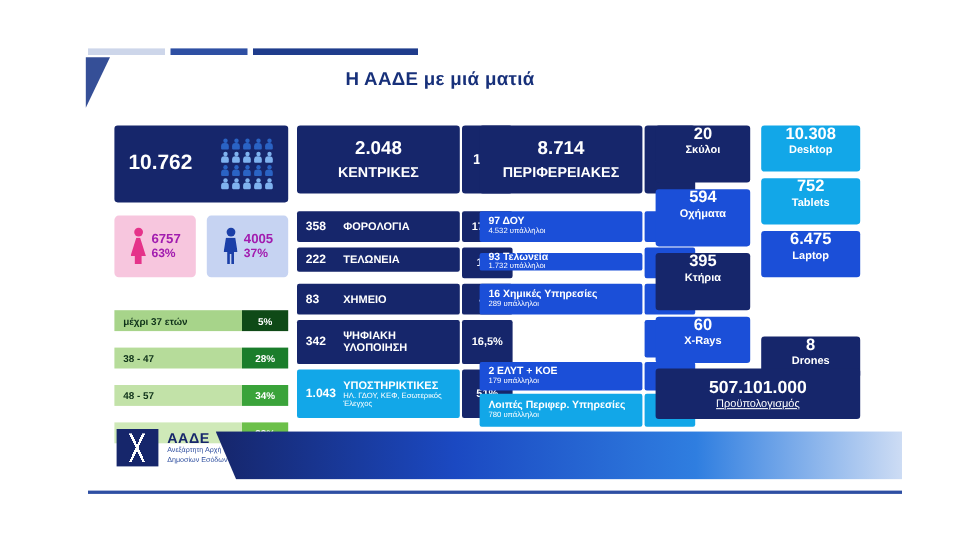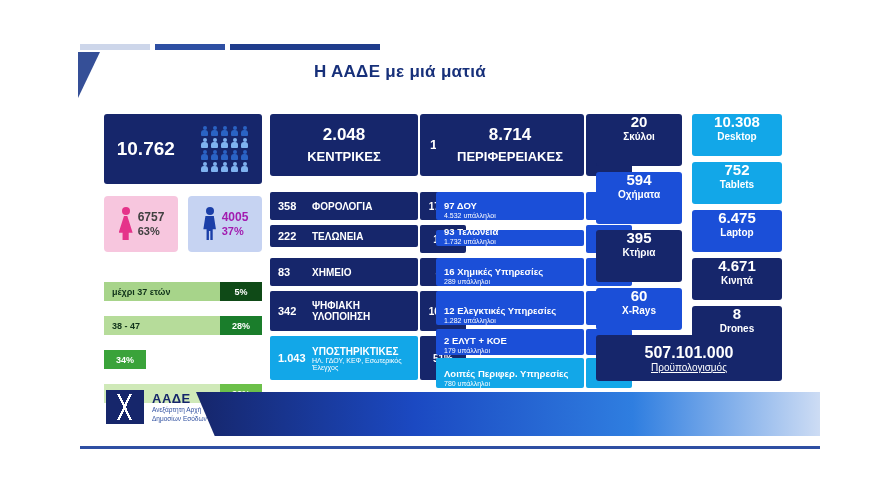--- a/index.html
+++ b/index.html
@@ -131,21 +131,21 @@
     position: absolute; left: 1px; top: 9px;
     width: 14px; height: 24px;
   }
   #gender-female .head, #gender-female .body { background: #e5338a; }
   #gender-female .body { clip-path: polygon(38% 0, 62% 0, 100% 70%, 72% 70%, 72% 100%, 28% 100%, 28% 70%, 0 70%); }
   #gender-male .head, #gender-male .body { background: #1b3fa8; }
   #gender-male .body { clip-path: polygon(20% 0, 80% 0, 95% 55%, 72% 55%, 72% 100%, 55% 100%, 55% 62%, 45% 62%, 45% 100%, 28% 100%, 28% 55%, 5% 55%); }
   .gender-nums { text-align: left; line-height: 1.2; }
   .gender-nums .n { font-size: 12px; font-weight: bold; }
   .gender-nums .p { font-size: 11px; font-weight: bold; }
-  #gender-female .gender-nums { color: #404040; }
+  #gender-female .gender-nums { color: #a21caf; }
   #gender-male .gender-nums { color: #a21caf; }
 
   
   #age-table {
     position: absolute;
     left: 104px; top: 282px;
     width: 158px;
   }
   .age-row {
     display: flex;
@@ -216,21 +216,21 @@
   #perif-pct {
     position: absolute; left: 586px; top: 114px;
     width: 46px; height: 62px;
   }
   .per-row {
     position: absolute;
     left: 436px;
     width: 148px;
     display: flex;
     flex-direction: column;
-    justify-content: flex-end;
+    justify-content: center;
     color: #fff;
     border-radius: 2px;
     box-sizing: border-box;
     padding-left: 8px;
   }
   .per-row .l1 { font-size: 9.5px; font-weight: bold; line-height: 1.15; }
   .per-row .l2 { font-size: 7px; line-height: 1.15; }
   .per-pct {
     position: absolute;
     left: 586px;
@@ -376,20 +376,21 @@
   <div id="age-table">
     <div class="age-row">
       <div class="label" style="background:#a7d48a">μέχρι 37 ετών</div>
       <div class="pct" style="background:#0f4a17">5%</div>
     </div>
     <div class="age-row">
       <div class="label" style="background:#b6dc9a">38 - 47</div>
       <div class="pct" style="background:#1a7d2b">28%</div>
     </div>
     <div class="age-row">
+      <div class="label" style="background:#c2e2a8">48 - 57</div>
       <div class="pct" style="background:#3aa33a">34%</div>
     </div>
     <div class="age-row">
       <div class="label" style="background:#cfe9b8">58 - 67</div>
       <div class="pct" style="background:#6cc04a">33%</div>
     </div>
   </div>
 
   <div class="box navy" id="kentrikes-head">
     <div class="big">2.048</div>
@@ -451,24 +452,20 @@
     <span class="l2">1.732 υπάλληλοι</span>
   </div>
   <div class="per-pct blue" style="top:225px;height:28px">20%</div>
 
   <div class="per-row blue" style="top:258px;height:28px">
     <span class="l1">16 Χημικές Υπηρεσίες</span>
     <span class="l2">289 υπάλληλοι</span>
   </div>
   <div class="per-pct blue" style="top:258px;height:28px">3%</div>
 
-  <div class="per-row blue" style="top:291px;height:34px">
-    <span class="l1">12 Ελεγκτικές Υπηρεσίες</span>
-    <span class="l2">1.282 υπάλληλοι</span>
-  </div>
   <div class="per-pct blue" style="top:291px;height:34px">15%</div>
 
   <div class="per-row blue" style="top:329px;height:26px">
     <span class="l1">2 ΕΛΥΤ + ΚΟΕ</span>
     <span class="l2">179 υπάλληλοι</span>
   </div>
   <div class="per-pct blue" style="top:329px;height:26px">2%</div>
 
   <div class="per-row cyan" style="top:358px;height:30px">
     <span class="l1">Λοιπές Περιφερ. Υπηρεσίες</span>
@@ -497,24 +494,20 @@
     <div class="v">10.308</div>
     <div class="k">Desktop</div>
   </div>
   <div class="rcell cyan" style="left:692px;top:162px;width:90px;height:42px">
     <div class="v">752</div>
     <div class="k">Tablets</div>
   </div>
   <div class="rcell blue" style="left:692px;top:210px;width:90px;height:42px">
     <div class="v">6.475</div>
     <div class="k">Laptop</div>
-  </div>
-  <div class="rcell navy" style="left:692px;top:258px;width:90px;height:42px">
-    <div class="v">4.671</div>
-    <div class="k">Κινητά</div>
   </div>
   <div class="rcell navy" style="left:692px;top:306px;width:90px;height:38px">
     <div class="v">8</div>
     <div class="k">Drones</div>
   </div>
 
   <div id="budget">
     <div class="v">507.101.000</div>
     <div class="k">Προϋπολογισμός</div>
   </div>

